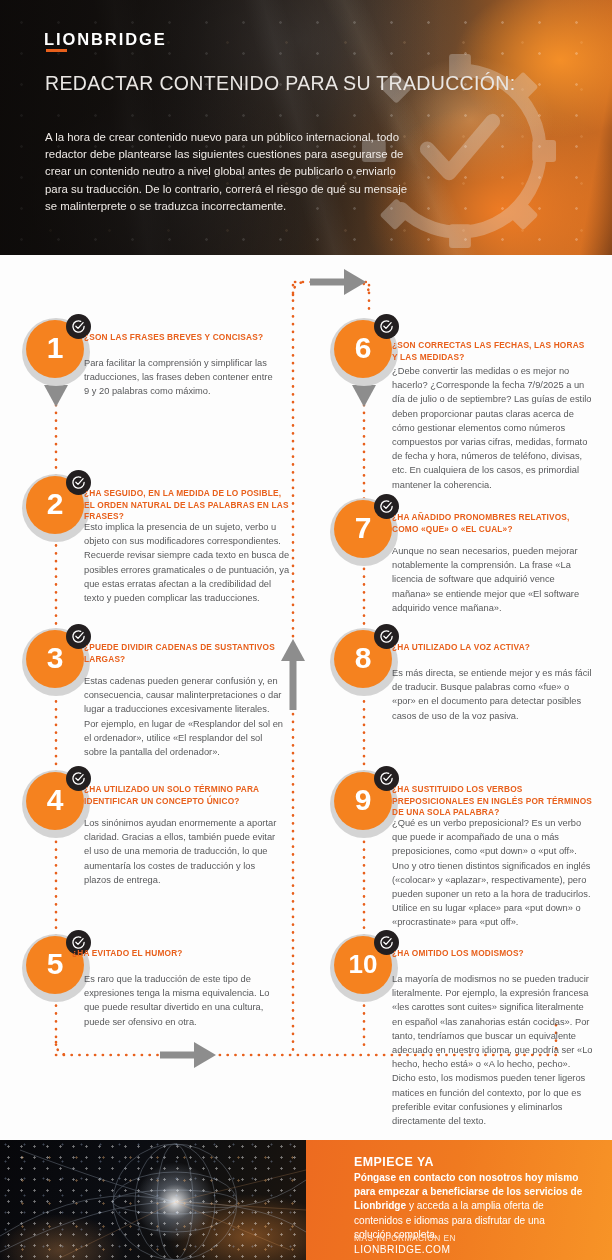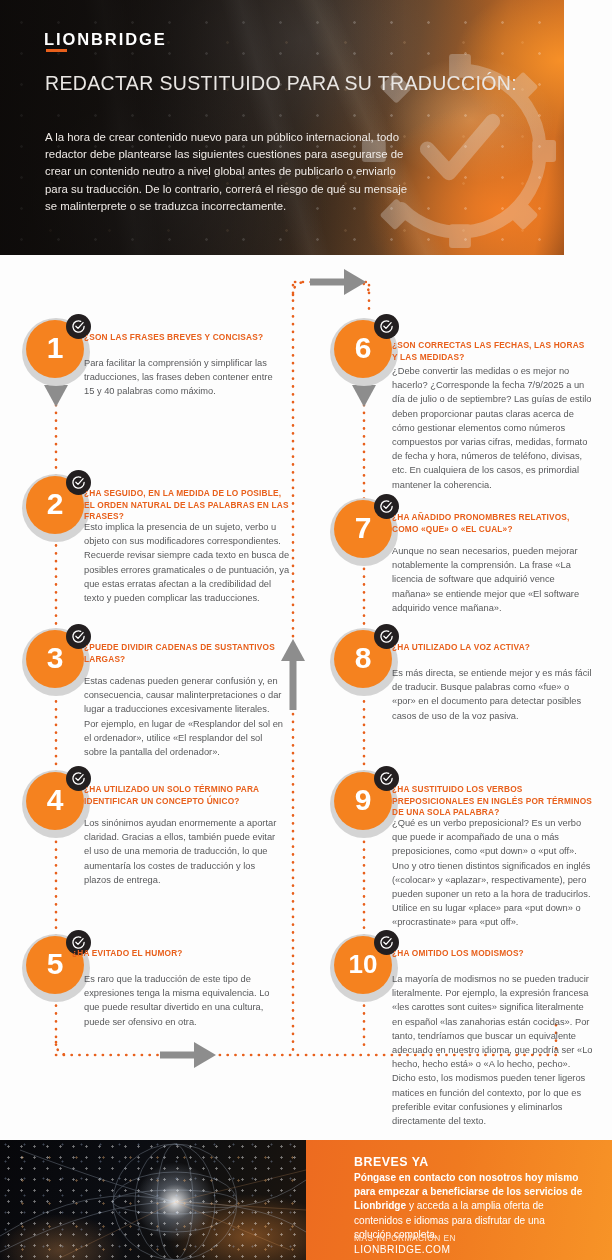--- a/index.html
+++ b/index.html
@@ -15,21 +15,21 @@
     width: 612px;
     height: 1260px;
     background: #fdfdfd;
     overflow: hidden;
   }
 
   
   .header {
     position: absolute;
     left: 0; top: 0;
-    width: 564px; height: 255px;
+    width: 612px; height: 255px;
     overflow: hidden;
     background: #1b1715;
   }
   .hdr-photo {
     position: absolute; inset: 0;
     background:
       radial-gradient(ellipse 150px 110px at 560px 60px, rgba(255,150,40,.85) 0%, rgba(255,120,20,0) 70%),
       radial-gradient(ellipse 190px 150px at 500px 210px, rgba(255,130,35,.80) 0%, rgba(240,100,20,0) 72%),
       radial-gradient(ellipse 120px 90px at 470px 120px, rgba(255,190,120,.45) 0%, rgba(255,180,110,0) 70%),
       radial-gradient(ellipse 260px 180px at 300px 40px, rgba(120,120,125,.30) 0%, rgba(80,80,85,0) 75%),
@@ -213,21 +213,21 @@
         <rect x="174" y="89" width="24" height="22" rx="3"></rect>
         <rect x="25" y="24" width="22" height="24" rx="3" transform="rotate(-45 36 36)"></rect>
         <rect x="153" y="24" width="22" height="24" rx="3" transform="rotate(45 164 36)"></rect>
         <rect x="25" y="152" width="22" height="24" rx="3" transform="rotate(45 36 164)"></rect>
         <rect x="153" y="152" width="22" height="24" rx="3" transform="rotate(-45 164 164)"></rect>
       </g>
     </svg>
 
     <div class="brand">LIONBRIDGE</div>
     <div class="brand-u"></div>
-    <div class="hdr-title-1">REDACTAR SUSTITUIDO PARA SU TRADUCCIÓN:</div>
+    <div class="hdr-title-1">REDACTAR CONTENIDO PARA SU TRADUCCIÓN:</div>
     <div class="hdr-body">A la hora de crear contenido nuevo para un público internacional, todo redactor debe plantearse las siguientes cuestiones para asegurarse de crear un contenido neutro a nivel global antes de publicarlo o enviarlo para su traducción. De lo contrario, correrá el riesgo de qué su mensaje se malinterprete o se traduzca incorrectamente.</div>
   </div>
 
   <div class="flow">
     <svg width="612" height="885" viewBox="0 0 612 885">
       <g stroke="#E8601C" stroke-width="2.6" stroke-linecap="round" fill="none" stroke-dasharray="0.2 7.6">
 
         <line x1="56" y1="150" x2="56" y2="795"></line>
 
         <line x1="56" y1="800" x2="300" y2="800"></line>
@@ -286,21 +286,21 @@
           <div class="badge-ring"></div>
           <div class="badge-circle">1</div>
           <div class="badge-check">
             <svg width="15" height="15" viewBox="0 0 24 24">
               <path d="M21 12 a9 9 0 1 1 -5.4 -8.25" fill="none" stroke="#ffffff" stroke-width="2.1" stroke-linecap="round"></path>
               <path d="M7.8 11.6 l3.4 3.4 l8.2 -9.2" fill="none" stroke="#ffffff" stroke-width="2.1" stroke-linecap="round" stroke-linejoin="round"></path>
             </svg>
           </div>
         </div>
         <div class="step-head" style="left:84px; top:332px; width:192px;">¿SON LAS FRASES BREVES Y CONCISAS?</div>
-        <div class="step-body" style="left:84px; top:356px; width:192px;">Para facilitar la comprensión y simplificar las traducciones, las frases deben contener entre 15 y 40 palabras como máximo.</div>
+        <div class="step-body" style="left:84px; top:356px; width:192px;">Para facilitar la comprensión y simplificar las traducciones, las frases deben contener entre 9 y 20 palabras como máximo.</div>
       </div>
       <div class="step" style="left: 0px; top: 0px;">
         <div class="badge-wrap" style="left:22px; top:470px;">
           <div class="badge-ring"></div>
           <div class="badge-circle">2</div>
           <div class="badge-check">
             <svg width="15" height="15" viewBox="0 0 24 24">
               <path d="M21 12 a9 9 0 1 1 -5.4 -8.25" fill="none" stroke="#ffffff" stroke-width="2.1" stroke-linecap="round"></path>
               <path d="M7.8 11.6 l3.4 3.4 l8.2 -9.2" fill="none" stroke="#ffffff" stroke-width="2.1" stroke-linecap="round" stroke-linejoin="round"></path>
             </svg>
@@ -439,21 +439,21 @@
         </g>
         <g fill="none" stroke="#ffb877" stroke-width=".7" opacity=".5">
           <path d="M175 62 L306 30"></path>
           <path d="M175 62 L306 70"></path>
           <path d="M175 62 L290 110"></path>
           <path d="M175 62 L60 118"></path>
         </g>
       </svg>
     </div>
     <div class="footer-panel">
-      <div class="f-title">BREVES YA</div>
+      <div class="f-title">EMPIECE YA</div>
       <div class="f-body">
         <b>Póngase en contacto con nosotros hoy mismo para empezar a beneficiarse de los servicios de Lionbridge</b><span> y acceda a la amplia oferta de contenidos e idiomas para disfrutar de una solución completa.</span>
       </div>
       <div class="f-more">MÁS INFORMACIÓN EN</div>
       <div class="f-url">LIONBRIDGE.COM</div>
     </div>
   </div>
 
 </div>
 

